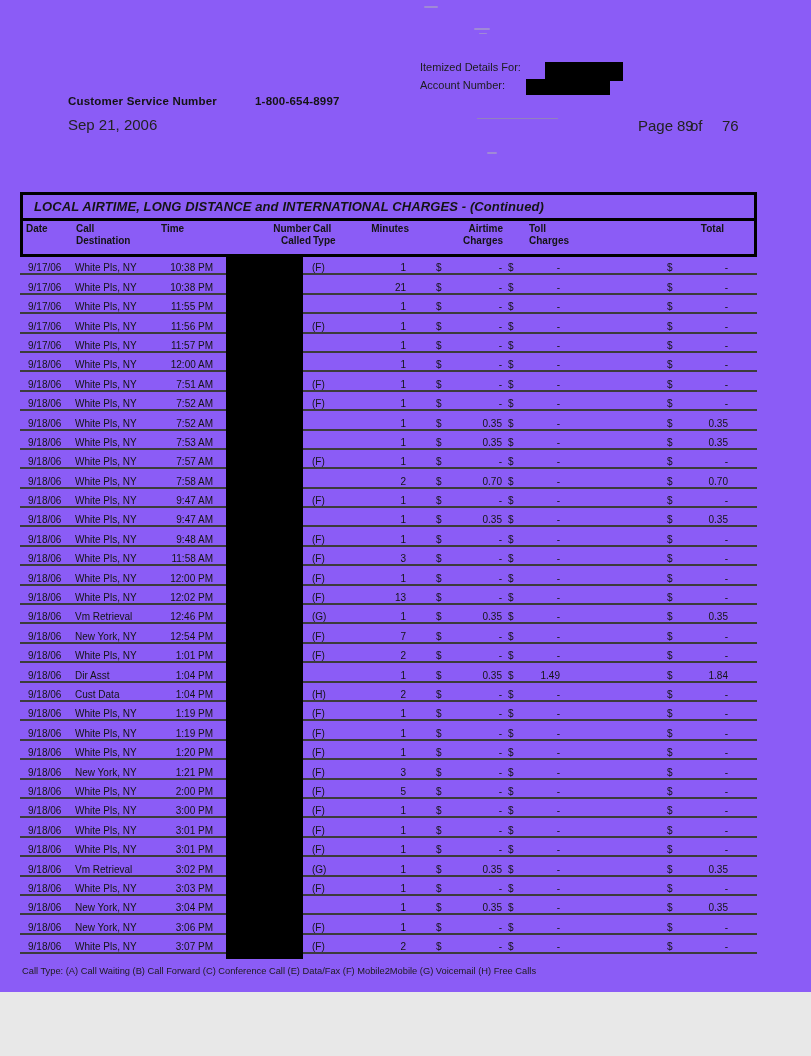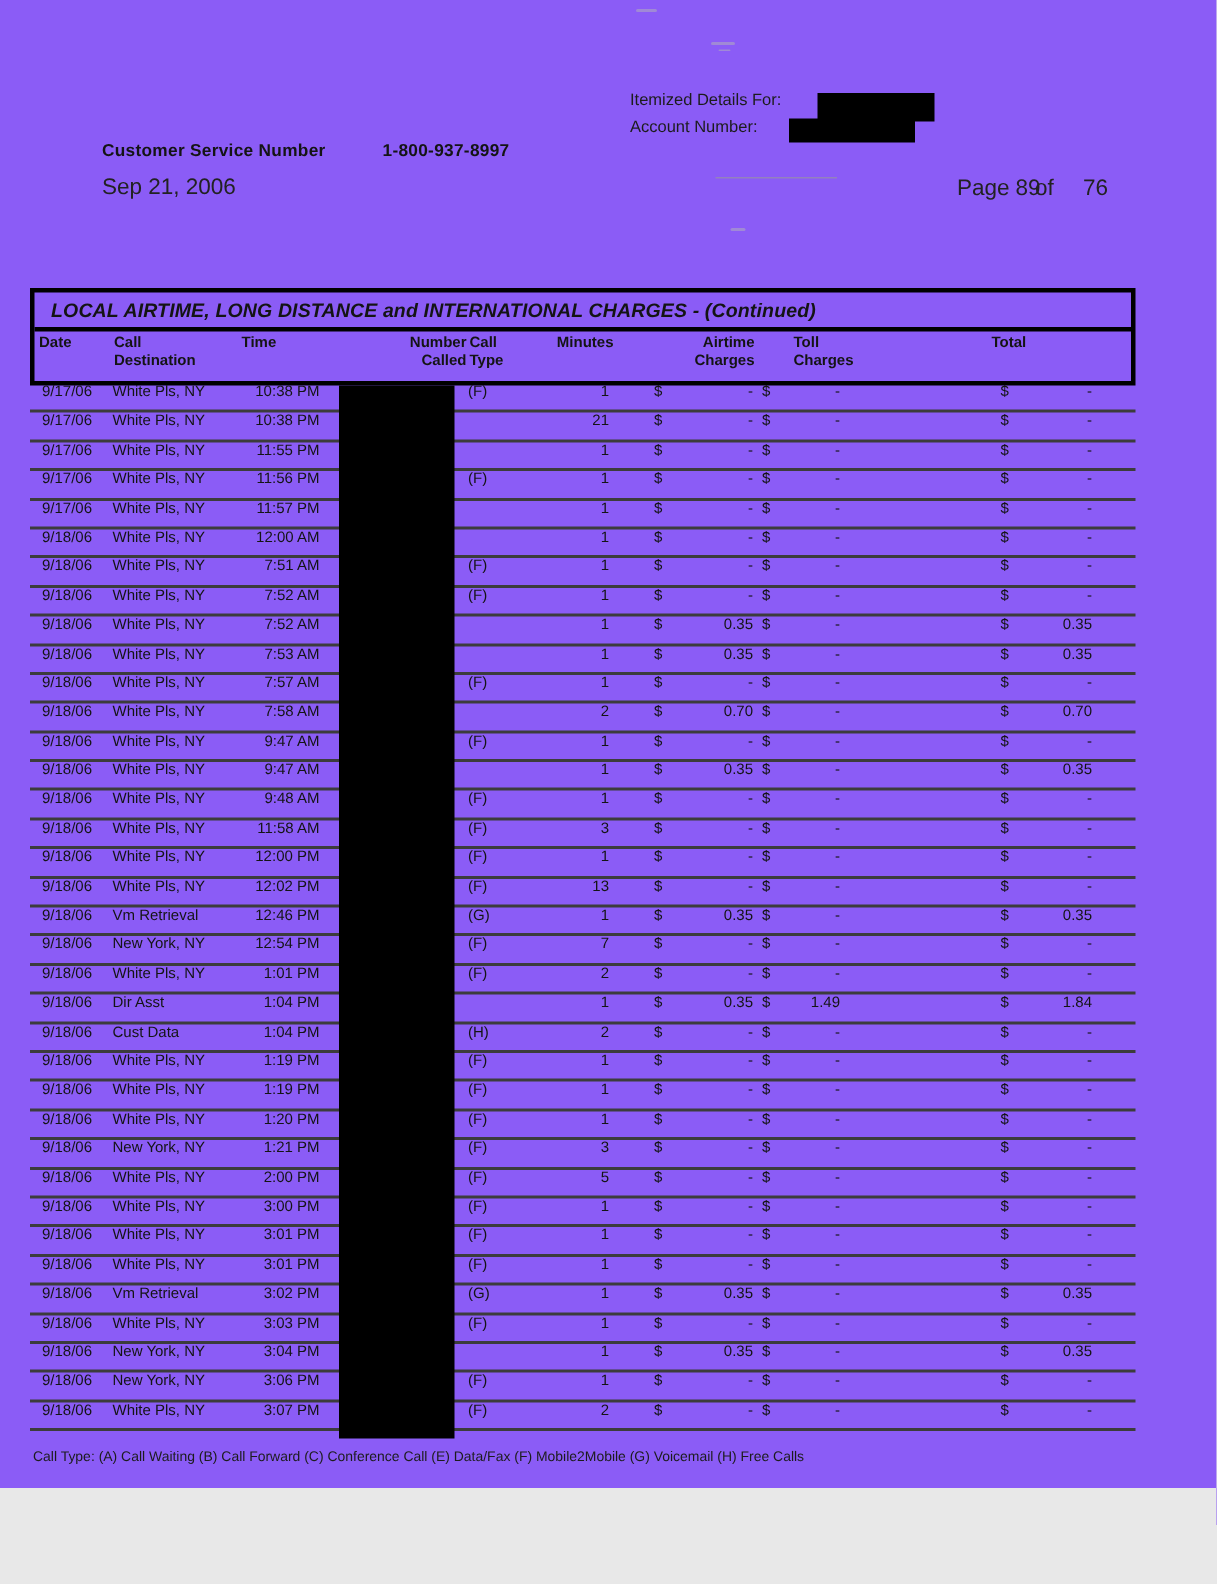--- a/index.html
+++ b/index.html
@@ -30,24 +30,24 @@
   .th{box-sizing:border-box;}
   .th div{white-space:nowrap;}
   .c0{width:50px;} .c1{width:82px;} .c2{width:62px;} .c3{width:94px;}
   .c4{width:42px;} .c5{width:58px;} .c6{width:96px;} .c7{width:92px;}
   .c8{width:62px;} .c9{width:93px;}
   .th.c0{padding-left:3px;} .th.c1{padding-left:3px;} .th.c2{padding-left:6px;}
   .th.c3{padding-left:21px;text-align:right;} .th.c4{padding-left:2px;}
   .th.c5{text-align:right;padding-right:2px;}
   .th.c6{text-align:right;padding-right:4px;}
   .th.c7{padding-left:22px;}
-  .th.c9{padding-right:18px;}
+  .th.c9{text-align:right;padding-right:30px;}
 
   .rows{position:absolute;left:20px;top:256px;width:737px;}
-  .tr{display:flex;height:19.4px;box-sizing:border-box;border-bottom:2px solid #3c3c3c;font-size:10px;align-items:flex-start;}
+  .tr{display:flex;height:19.4px;box-sizing:border-box;border-bottom:2px solid #3c3c3c;font-size:10px;align-items:flex-end;}
   .td{box-sizing:border-box;white-space:nowrap;}
   .td.d0{width:52px;padding-left:8px;}
   .td.d1{width:82px;padding-left:3px;}
   .td.d2{width:62px;text-align:right;padding-right:3px;}
   .td.d3{width:94px;}
   .td.d4{width:42px;padding-left:2px;}
   .td.d5{width:58px;text-align:right;padding-right:4px;}
   .money{display:flex;justify-content:space-between;}
   .td.d6{width:96px;padding-left:26px;padding-right:4px;}
   .td.d7{width:92px;padding-left:2px;padding-right:38px;}
@@ -66,21 +66,21 @@
   <div class="abs noise" style="left:474px;top:28px;width:16px;height:2px;"></div>
   <div class="abs noise" style="left:479px;top:33px;width:8px;height:1px;"></div>
   <div class="abs noise" style="left:487px;top:152px;width:10px;height:2px;"></div>
 
   <div class="abs hdr-label" style="left:420px;top:61px;">Itemized Details For:</div>
   <div class="abs redact" style="left:545px;top:62px;width:78px;height:19px;"></div>
   <div class="abs hdr-label" style="left:420px;top:79px;">Account Number:</div>
   <div class="abs redact" style="left:526px;top:79px;width:84px;height:16px;"></div>
 
   <div class="abs cs-label" style="left:68px;top:95px;">Customer Service Number</div>
-  <div class="abs cs-label" style="left:255px;top:95px;">1-800-937-8997</div>
+  <div class="abs cs-label" style="left:255px;top:95px;">1-800-654-8997</div>
   <div class="abs small-txt" style="left:68px;top:116px;">Sep 21, 2006</div>
 
   <div class="abs faint-line" style="left:477px;top:118px;width:81px;height:1px;"></div>
   <div class="abs small-txt" style="left:638px;top:117px;">Page</div>
   <div class="abs small-txt" style="left:677px;top:117px;">89</div>
   <div class="abs small-txt" style="left:690px;top:117px;">of</div>
   <div class="abs small-txt" style="left:722px;top:117px;">76</div>
 
   <div class="tbl-box">
     <div class="tbl-title">LOCAL AIRTIME, LONG DISTANCE and INTERNATIONAL CHARGES  - (Continued)</div>

